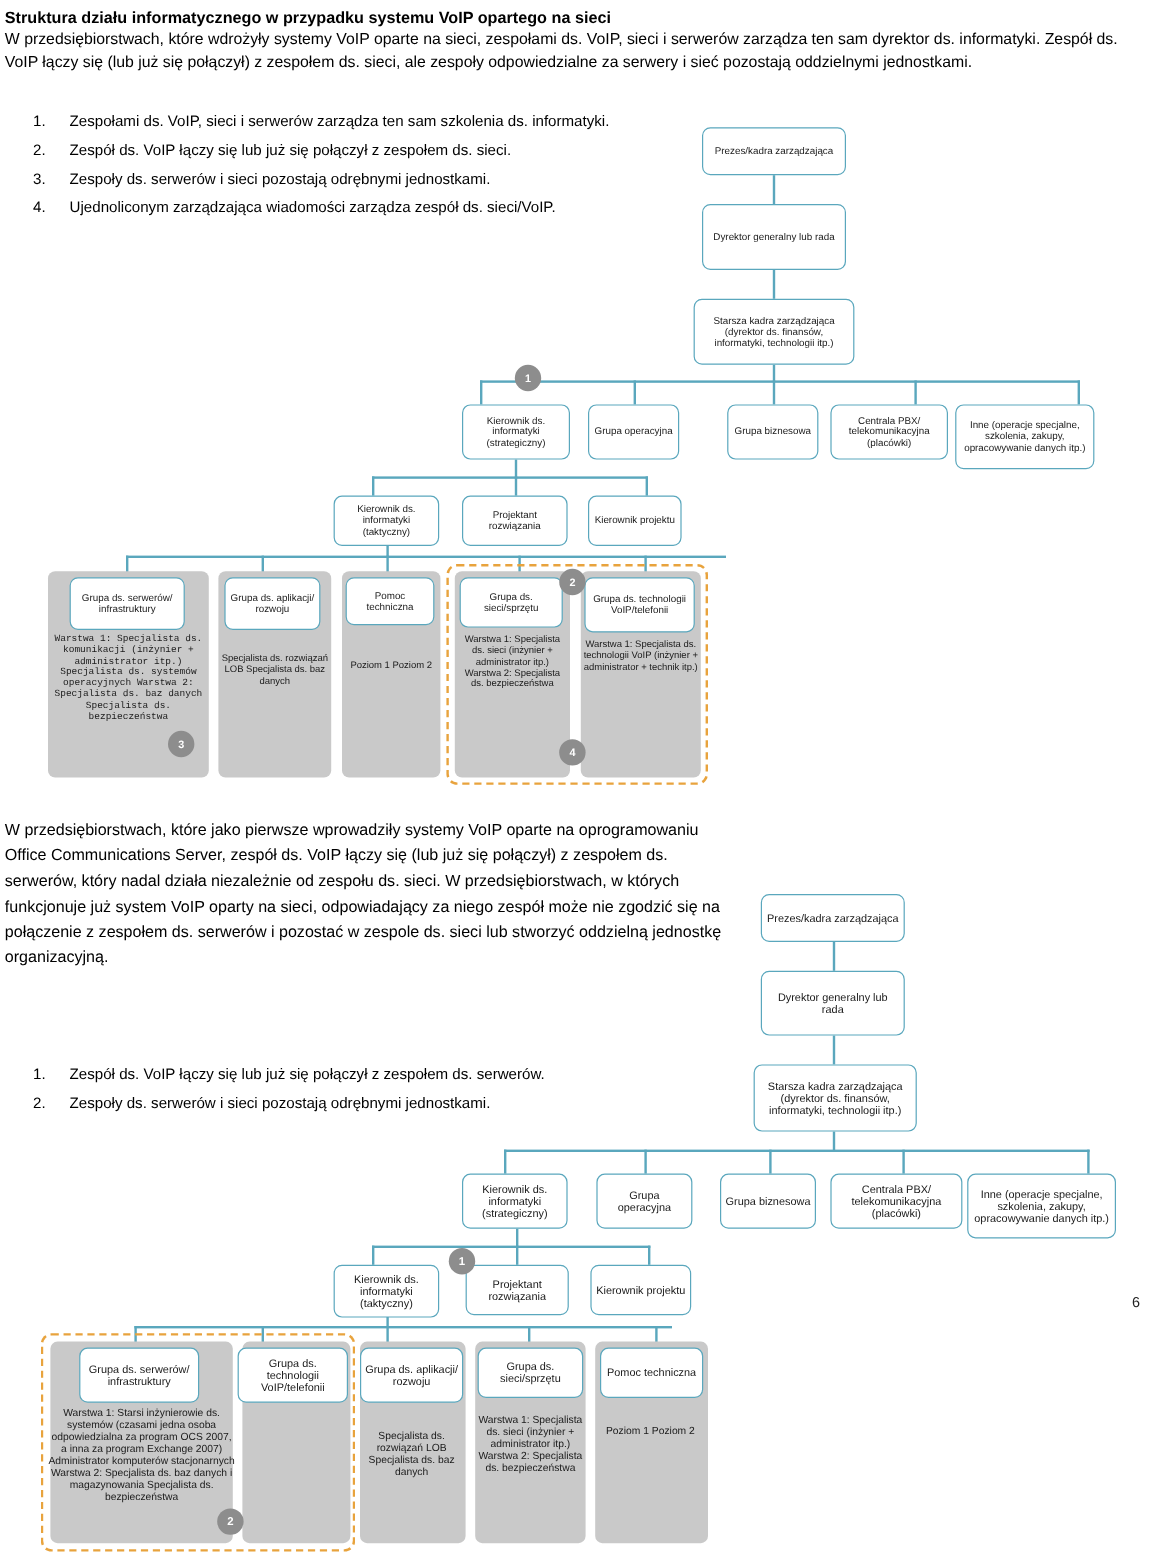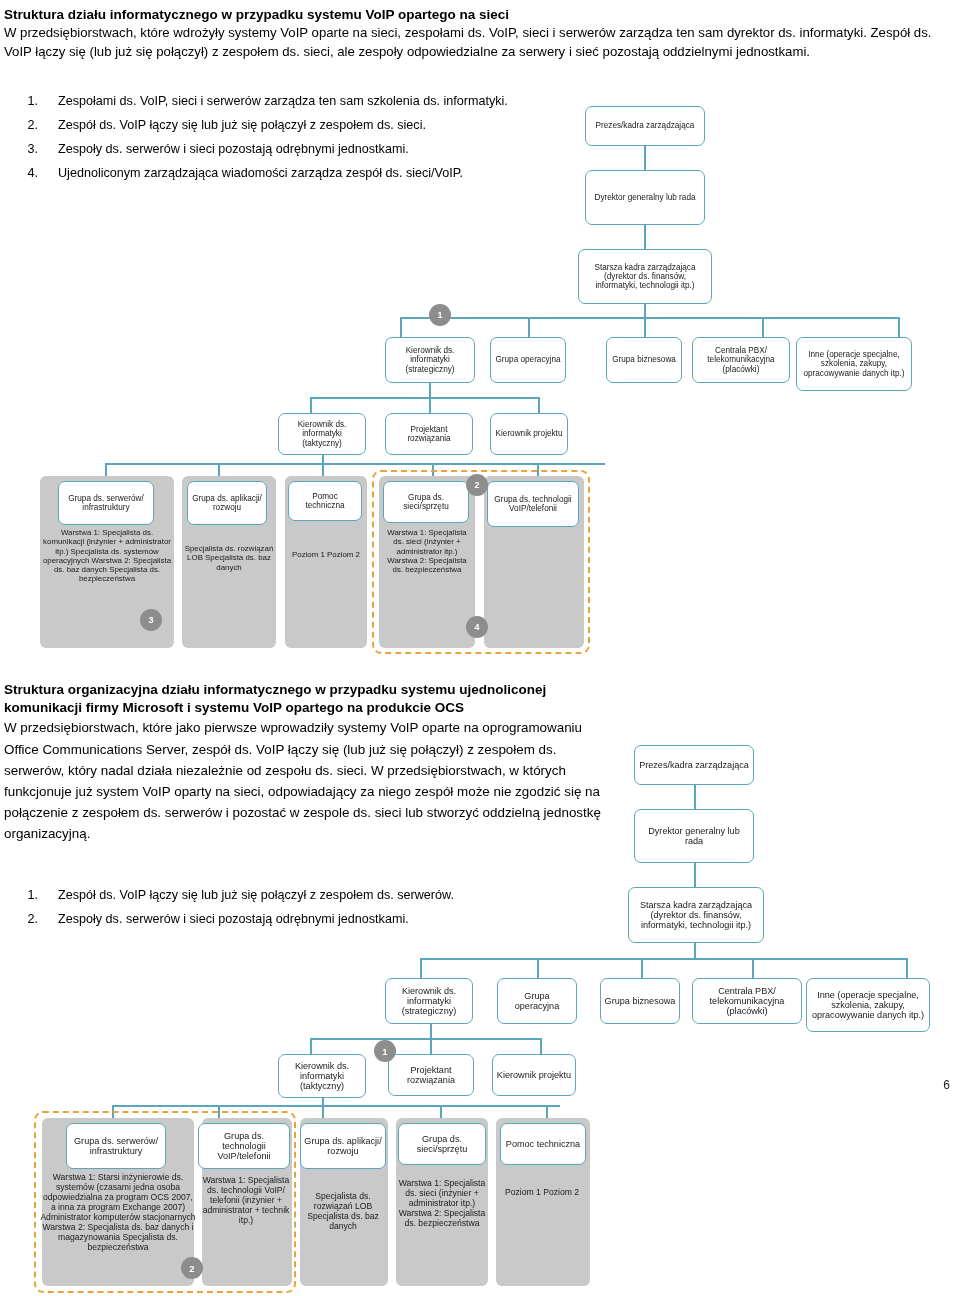--- a/index.html
+++ b/index.html
@@ -179,43 +179,45 @@
     <div class="node" style="left:288px;top:383px;width:74px;height:40px;">
       <span>Pomoc techniczna</span>
       </div>
     <div class="node" style="left:383px;top:383px;width:86px;height:42px;">
       <span>Grupa ds. sieci/sprzętu</span>
       </div>
     <div class="node" style="left:487px;top:383px;width:92px;height:46px;">
       <span>Grupa ds. technologii VoIP/telefonii</span>
       </div>
 
-    <div class="graytext" style="left:42px;top:430px;width:130px;height:118px;">
+    <div class="graytext" style="left:42px;top:430px;width:130px;height:118px;font-family:Liberation Mono, monospace;">
       <span>Warstwa 1: Specjalista ds. komunikacji (inżynier + administrator itp.) Specjalista ds. systemów operacyjnych
 
 Warstwa 2: Specjalista ds. baz danych Specjalista ds. bezpieczeństwa</span>
       </div>
     <div class="graytext" style="left:184px;top:446px;width:90px;height:100px;">
       <span>Specjalista ds. rozwiązań LOB Specjalista ds. baz danych</span>
       </div>
     <div class="graytext" style="left:287px;top:452px;width:78px;height:80px;">
       <span>Poziom 1 Poziom 2</span>
       </div>
     <div class="graytext" style="left:381px;top:430px;width:92px;height:120px;">
       <span>Warstwa 1: Specjalista ds. sieci (inżynier + administrator itp.) Warstwa 2: Specjalista ds. bezpieczeństwa</span>
+      </div>
+    <div class="graytext" style="left:486px;top:434px;width:96px;height:112px;">
+      <span>Warstwa 1: Specjalista ds. technologii VoIP (inżynier + administrator + technik itp.)</span>
       </div>
 
     <div class="badge" style="left:429px;top:206px;width:22px;height:22px;">1</div>
     <div class="badge" style="left:466px;top:376px;width:22px;height:22px;">2</div>
     <div class="badge" style="left:140px;top:511px;width:22px;height:22px;">3</div>
     <div class="badge" style="left:466px;top:518px;width:22px;height:22px;">4</div>
   </div>
 
   <div id="block2">
-    <div class="sec-title">Struktura organizacyjna działu informatycznego w przypadku systemu ujednoliconej komunikacji firmy Microsoft i systemu VoIP opartego na produkcie OCS</div>
     <div class="sec-para2">W przedsiębiorstwach, które jako pierwsze wprowadziły systemy VoIP oparte na oprogramowaniu Office Communications Server, zespół ds. VoIP łączy się (lub już się połączył) z zespołem ds. serwerów, który nadal działa niezależnie od zespołu ds. sieci. W przedsiębiorstwach, w których funkcjonuje już system VoIP oparty na sieci, odpowiadający za niego zespół może nie zgodzić się na połączenie z zespołem ds. serwerów i pozostać w zespole ds. sieci lub stworzyć oddzielną jednostkę organizacyjną.</div>
   </div>
 
   <ol id="list2" class="num-list">
     <li>
       <span class="num">1.</span>
       <span class="txt">Zespół ds. VoIP łączy się lub już się połączył z zespołem ds. serwerów.</span>
     </li>
     <li>
       <span class="num">2.</span>
@@ -307,23 +309,20 @@
       </div>
     <div class="node" style="left:500px;top:388px;width:86px;height:42px;">
       <span>Pomoc techniczna</span>
       </div>
 
     <div class="graytext" style="left:40px;top:437px;width:156px;height:112px;">
       <span>Warstwa 1: Starsi inżynierowie ds. systemów (czasami jedna osoba odpowiedzialna za program OCS 2007, a inna za program Exchange 2007) Administrator komputerów stacjonarnych
 
 Warstwa 2: Specjalista ds. baz danych i magazynowania Specjalista ds. bezpieczeństwa</span>
       </div>
-    <div class="graytext" style="left:200px;top:440px;width:92px;height:106px;">
-      <span>Warstwa 1: Specjalista ds. technologii VoIP/ telefonii (inżynier + administrator + technik itp.)</span>
-      </div>
     <div class="graytext" style="left:299px;top:456px;width:88px;height:86px;">
       <span>Specjalista ds. rozwiązań LOB Specjalista ds. baz danych</span>
       </div>
     <div class="graytext" style="left:396px;top:443px;width:92px;height:106px;">
       <span>Warstwa 1: Specjalista ds. sieci (inżynier + administrator itp.)
 
 Warstwa 2: Specjalista ds. bezpieczeństwa</span>
       </div>
     <div class="graytext" style="left:496px;top:452px;width:92px;height:70px;">
       <span>Poziom 1 Poziom 2</span>

